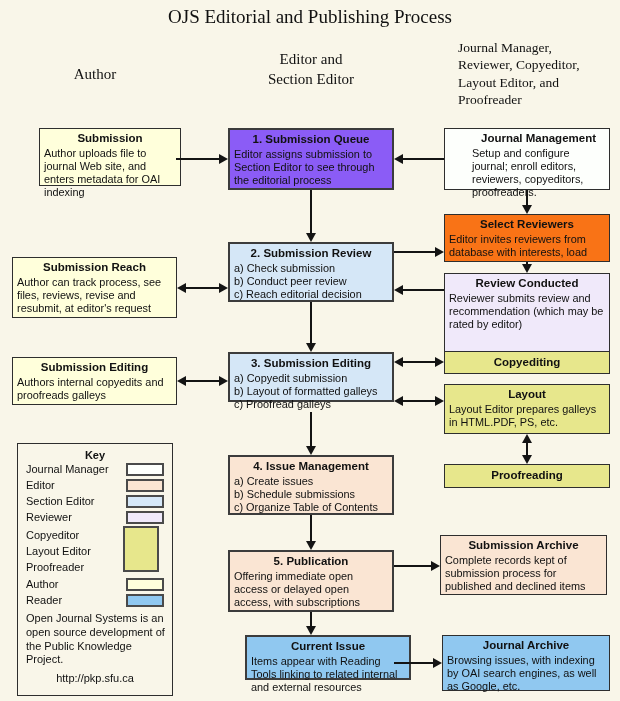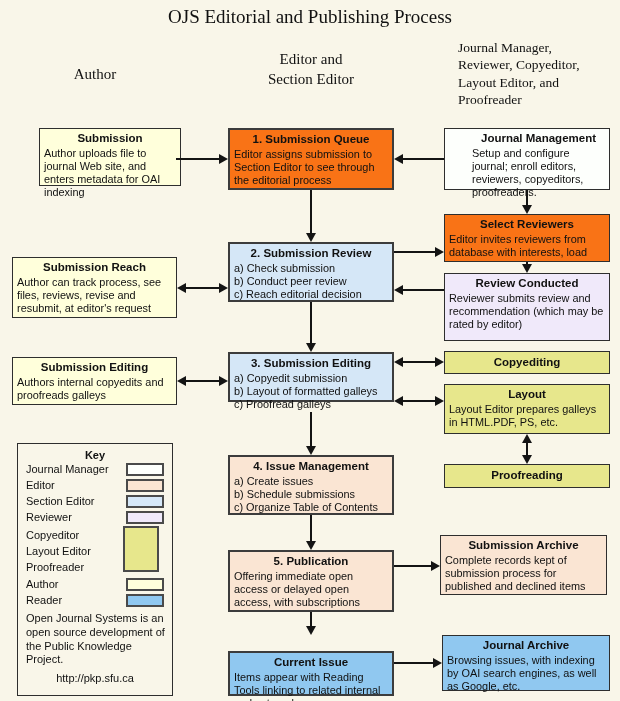--- a/index.html
+++ b/index.html
@@ -21,30 +21,30 @@
   .box.titleonly{display:flex;align-items:center;justify-content:center;}
   .box.titleonly .bt{margin:0;}
 
   
   #b-submission{left:10px;top:128px;width:142px;height:58px;margin-left:29px;}
   #b-queue{left:228px;top:128px;width:166px;height:62px;}
   #b-jmgmt{left:444px;top:128px;width:166px;height:62px;padding-left:27px;}
   #b-selrev{left:444px;top:214px;width:166px;height:48px;}
   #b-subrev-a{left:12px;top:257px;width:165px;height:61px;}
   #b-subrev{left:228px;top:242px;width:166px;height:60px;}
-  #b-revcon{left:444px;top:273px;width:166px;height:68px;}
+  #b-revcon{left:444px;top:273px;width:166px;height:79px;}
   #b-subed-a{left:12px;top:357px;width:165px;height:48px;}
   #b-subed{left:228px;top:352px;width:166px;height:50px;}
   #b-copyed{left:444px;top:351px;width:166px;height:23px;}
   #b-layout{left:444px;top:384px;width:166px;height:50px;}
   #b-proof{left:444px;top:464px;width:166px;height:24px;}
   #b-issue{left:228px;top:455px;width:166px;height:60px;}
   #b-pub{left:228px;top:550px;width:166px;height:62px;}
   #b-subarch{left:440px;top:535px;width:167px;height:60px;}
-  #b-curiss{left:228px;top:635px;width:166px;height:45px;margin-top:16px;}
+  #b-curiss{left:245px;top:635px;width:166px;height:45px;}
   #b-jarch{left:442px;top:635px;width:168px;height:56px;}
 
   
   .hl{position:absolute;height:2px;background:#141414;}
   .vl{position:absolute;width:2px;background:#141414;}
   .ah{position:absolute;width:0;height:0;}
   .ah.r{border-top:5px solid transparent;border-bottom:5px solid transparent;border-left:9px solid #141414;}
   .ah.l{border-top:5px solid transparent;border-bottom:5px solid transparent;border-right:9px solid #141414;}
   .ah.d{border-left:5px solid transparent;border-right:5px solid transparent;border-top:9px solid #141414;}
   .ah.u{border-left:5px solid transparent;border-right:5px solid transparent;border-bottom:9px solid #141414;}
@@ -71,21 +71,21 @@
 Section Editor</div>
   <div class="col-head jm">Journal Manager,
 Reviewer, Copyeditor,
 Layout Editor, and
 Proofreader</div>
 
   <div class="box" id="b-submission" style="background-color: rgb(255, 255, 219);">
     <div class="bt">Submission</div>
     <div class="bb">Author uploads file to journal Web site, and enters metadata for OAI indexing</div>
   </div>
-  <div class="box thick" id="b-queue" style="background-color: #f97316;">
+  <div class="box thick" id="b-queue" style="background-color: #8b5cf6;">
     <div class="bt">1. Submission Queue</div>
     <div class="bb">Editor assigns submission to Section Editor to see through the editorial process</div>
   </div>
   <div class="box" id="b-jmgmt" style="background-color: rgb(253, 255, 252);">
     <div class="bt">Journal Management</div>
     <div class="bb">Setup and configure journal; enroll editors, reviewers, copyeditors, proofreaders.</div>
   </div>
 
   <div class="box" id="b-selrev" style="background-color: #f97316;">
     <div class="bt">Select Reviewers</div>

